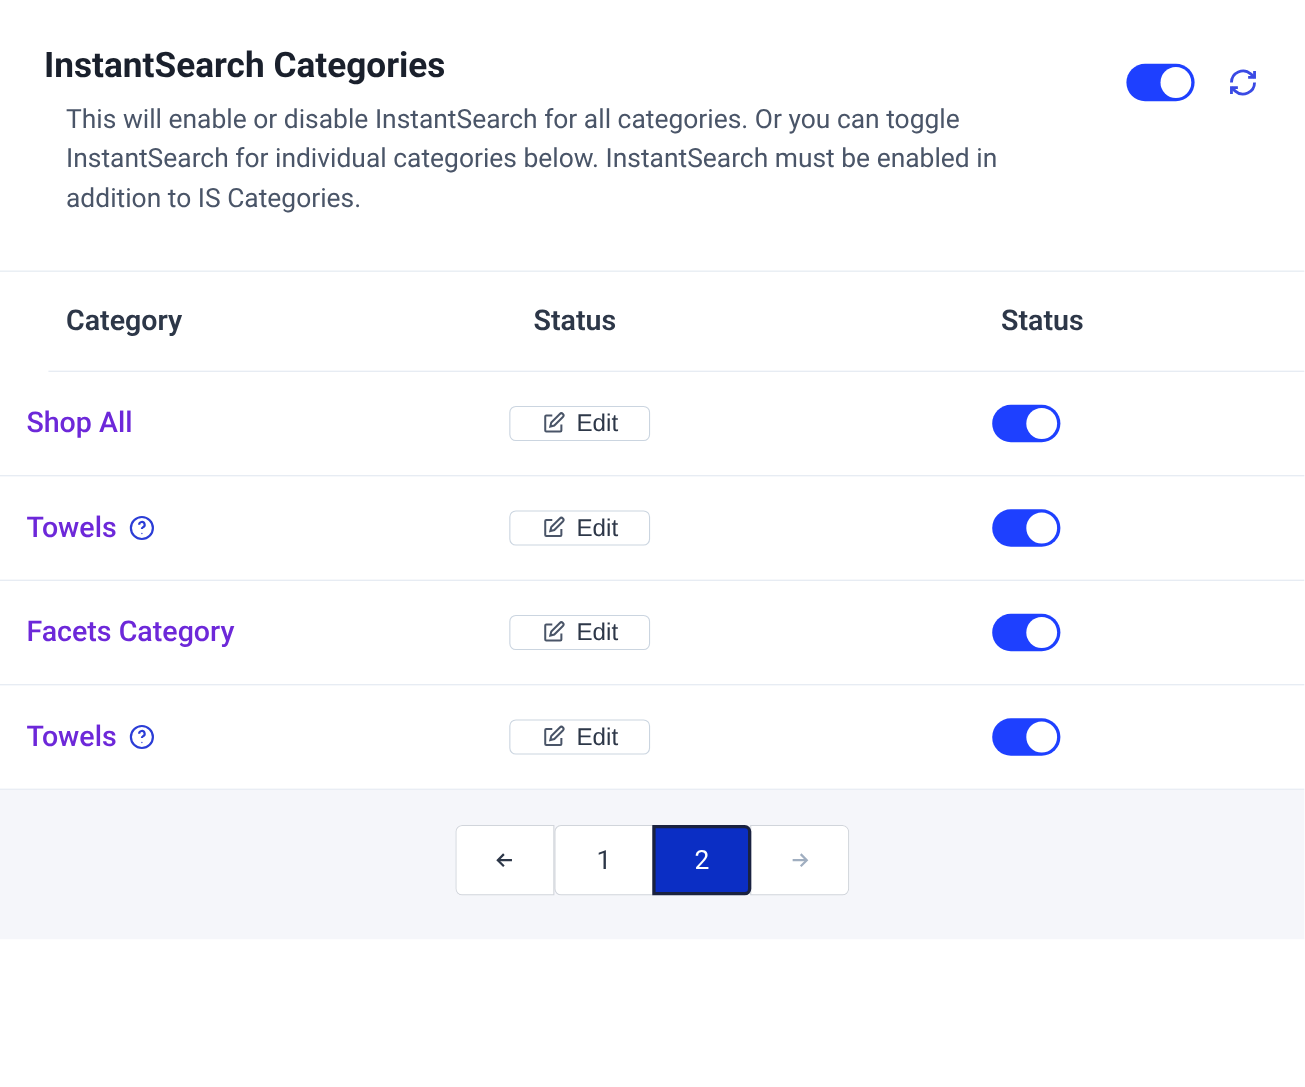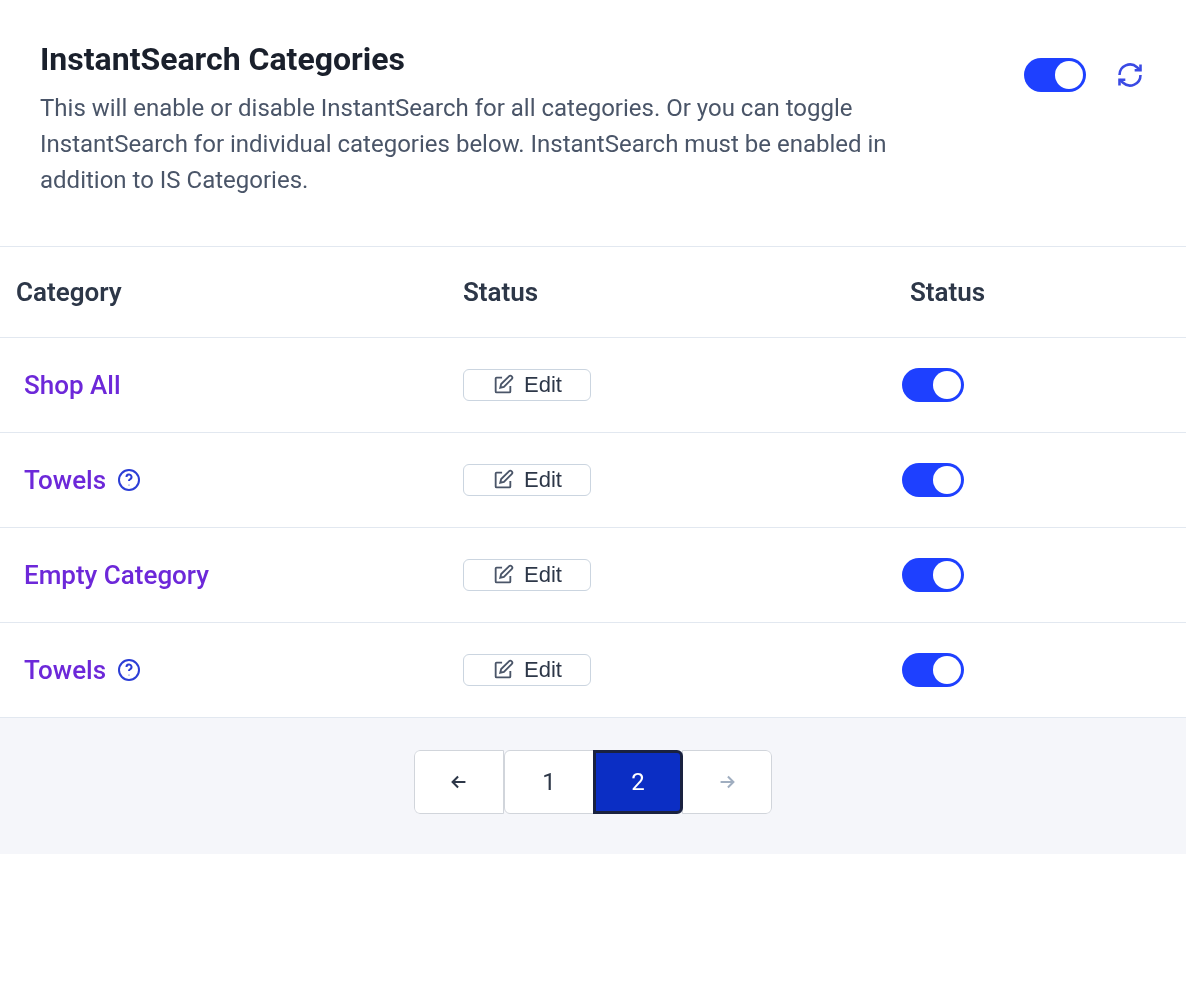--- a/index.html
+++ b/index.html
@@ -25,20 +25,21 @@
       font-size: 32px;
       font-weight: 700;
       color: #1a202c;
       margin-bottom: 12px;
     }
     .page-description {
       font-size: 24px;
       line-height: 1.5;
       color: #4a5568;
       max-width: 900px;
+      margin-left: 20px;
     }
     .header-controls {
       display: flex;
       align-items: center;
       gap: 28px;
       padding-top: 18px;
     }
     .toggle {
       position: relative;
       width: 62px;
@@ -74,20 +75,21 @@
       fill: none;
     }
     .table-container {
       border-top: 1px solid #e2e8f0;
     }
     .table-header {
       display: grid;
       grid-template-columns: 1fr 1fr 260px;
       padding: 30px 16px;
       border-bottom: 1px solid #e2e8f0;
+      margin-left: 44px;
     }
     .table-header-cell {
       font-size: 26px;
       font-weight: 600;
       color: #2d3748;
     }
     .table-row {
       display: grid;
       grid-template-columns: 1fr 1fr 260px;
       padding: 30px 24px;
@@ -258,21 +260,21 @@
               <path d="M18.5 2.5a2.1 2.1 0 0 1 3 3L13 14l-4 1 1-4 8.5-8.5z"></path>
             </svg>
             <span>Edit</span>
           </button></div>
         <div class="status-cell">
           <div class="toggle"></div>
         </div>
       </div>
       <div class="table-row">
         <div class="category-name-cell">
-          <span class="category-name">Empty Category</span>
+          <span class="category-name">Facets Category</span>
         </div>
         <div><button class="edit-button">
             <svg viewBox="0 0 24 24">
               <path d="M11 4H5a1 1 0 0 0-1 1v14a1 1 0 0 0 1 1h14a1 1 0 0 0 1-1v-6"></path>
               <path d="M18.5 2.5a2.1 2.1 0 0 1 3 3L13 14l-4 1 1-4 8.5-8.5z"></path>
             </svg>
             <span>Edit</span>
           </button></div>
         <div class="status-cell">
           <div class="toggle"></div>

